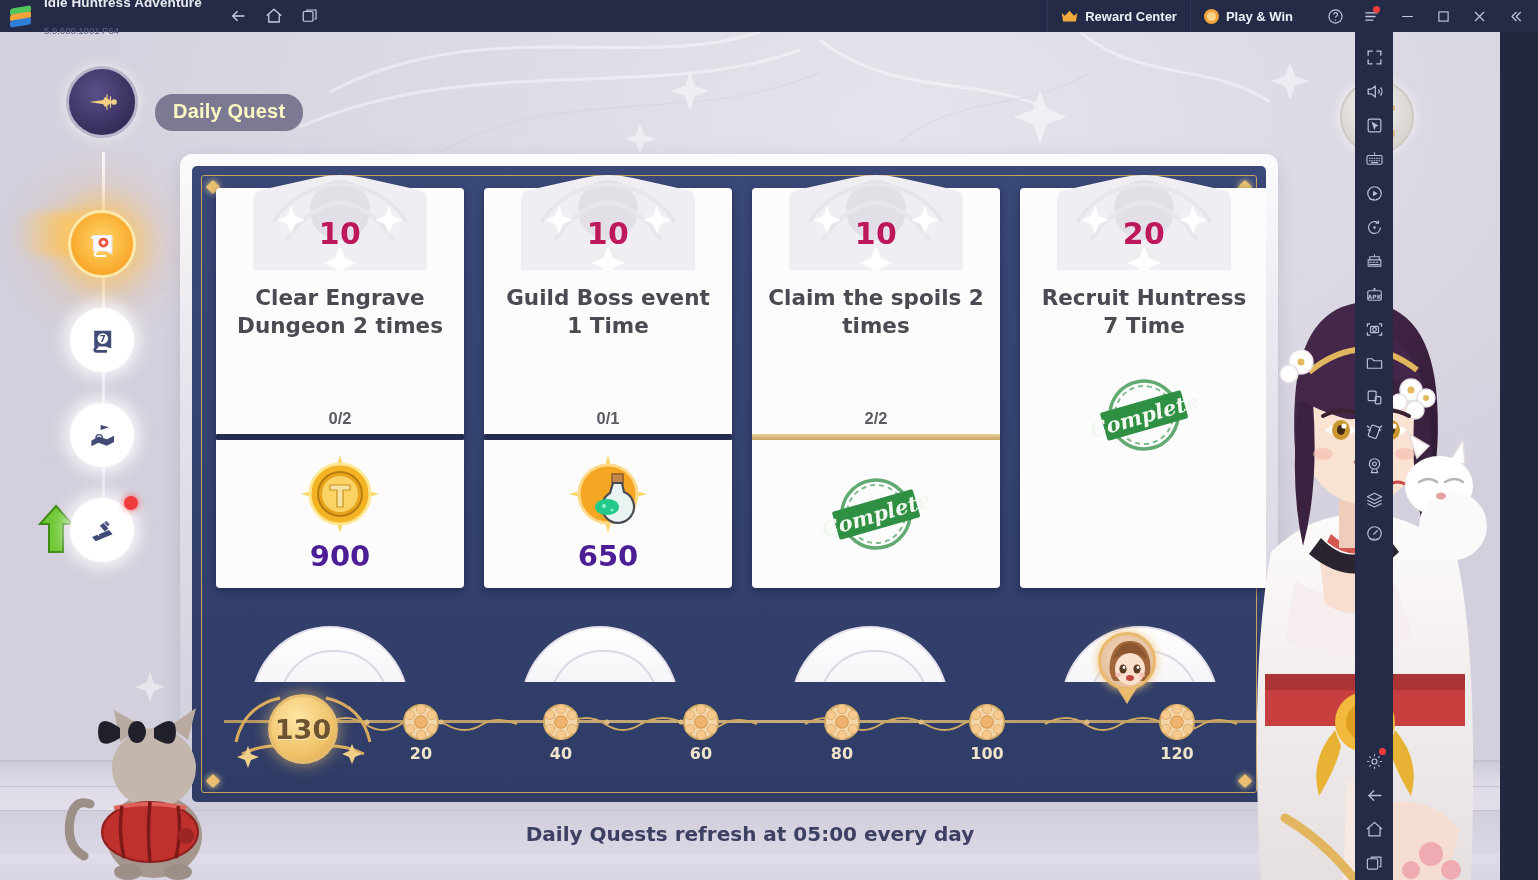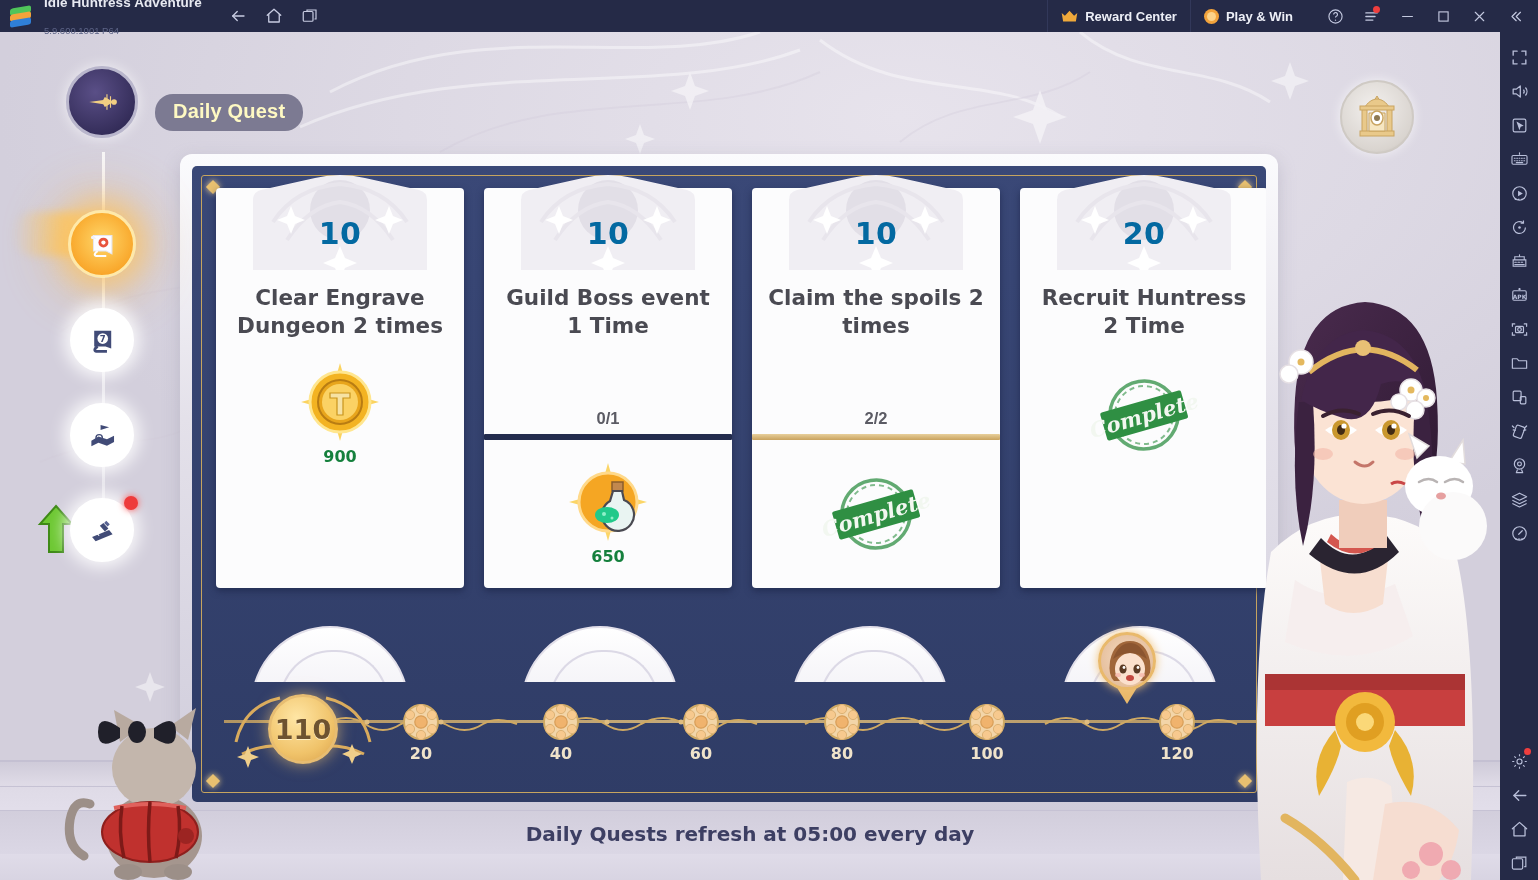--- a/index.html
+++ b/index.html
@@ -4,21 +4,21 @@
 <style>
   * { box-sizing: border-box; margin: 0; padding: 0; }
   html, body {
     width: 1538px; height: 880px;
     overflow: hidden;
     font-family: "Liberation Sans", sans-serif;
     background: #232841;
   }
 
   
-  #app { position: relative; width: 1538px; height: 880px; }
+  #app { position: relative; width: 1393px; height: 880px; }
 
   
   #titlebar {
     position: absolute; top: 0; left: 0; width: 1538px; height: 32px;
     background: #252a47; display: flex; align-items: center;
     z-index: 40;
   }
   #bs-logo { width: 26px; height: 26px; margin-left: 8px; position: relative; }
   #bs-logo .s { position:absolute; left:2px; width:21px; height:7px; border-radius:3px/2px; transform: skewY(-10deg); }
   #bs-logo .s1 { top:4px;  background:#4fc45a; }
@@ -164,40 +164,40 @@
     display:flex; flex-direction:column; align-items:center;
   }
   .card .capwrap { position:absolute; left:0; right:0; top:-22px; height:120px; overflow:hidden; pointer-events:none; }
   .card .cap {
     position:absolute; left:50%; transform:translateX(-50%); top:0;
     width:210px; height:104px;
   }
   .card .cap svg { width:210px; height:104px; }
   .card .pts {
     position:absolute; left:0; right:0; top:28px; text-align:center;
-    font-size:30px; font-weight:bold; color:#0369a1; letter-spacing:.5px;
+    font-size:30px; font-weight:bold; color:#be185d; letter-spacing:.5px;
     font-family:"DejaVu Sans", sans-serif;
   }
   .card .ttl {
     margin-top:96px; width:216px; text-align:center;
     font-size:21.5px; font-weight:bold; color:#4a4a52; line-height:1.32;
     font-family:"DejaVu Sans", sans-serif;
   }
   .card .prog { margin-top:auto; width:100%; }
   .card .pnum { text-align:center; font-size:16.5px; font-weight:bold; color:#5b5b64; margin-bottom:6px; }
   .card .bar { height:6px; width:100%; border-radius:1px; }
   .bar-inprog { background:#232c4e; }
   .bar-done  { background:linear-gradient(#e8cf9b,#c9a25e); }
   .card .rew {
     height:148px; width:100%; display:flex; flex-direction:column;
     align-items:center; justify-content:center; gap:6px;
   }
   .coin { width:78px; height:78px; position:relative; }
   .coin svg { width:78px; height:78px; }
-  .rew .amt { font-size:16px; font-weight:bold; color:#15803d; font-family:"DejaVu Sans", sans-serif; }
+  .rew .amt { font-size:29px; font-weight:bold; color:#4c1d95; font-family:"DejaVu Sans", sans-serif; }
   .stamp {
     width:120px; height:96px; position:relative;
   }
   .stamp svg { width:120px; height:96px; }
 
   
   #track { position:absolute; left:14px; top:460px; width:1072px; height:150px; }
   .chestrow { position:absolute; left:0; top:0; width:100%; height:56px; }
   .chest {
     position:absolute; width:158px; height:56px; overflow:hidden;
@@ -510,20 +510,24 @@
                   <g fill="#ffffff" opacity=".95">
                     <path d="M56 40 l4 10 10 4 -10 4 -4 10 -4-10 -10-4 10-4z"></path>
                     <path d="M154 40 l4 10 10 4 -10 4 -4 10 -4-10 -10-4 10-4z"></path>
                     <path d="M105 80 l5 12 12 5 -12 5 -5 12 -5-12 -12-5 12-5z"></path>
                   </g>
                 </svg>
               </div>
             </div>
             <div class="pts">10</div>
             <div class="ttl">Clear Engrave Dungeon 2 times</div>
+            <div class="prog">
+              <div class="pnum">0/2</div>
+              <div class="bar bar-inprog"></div>
+            </div>
             <div class="rew">
               <div class="coin">
                 <svg viewBox="0 0 78 78">
                   <g fill="#fbcf4e" opacity=".9">
                     <path d="M39 0 l5 18 -5 6 -5-6z"></path>
                       <path d="M39 78 l5-18 -5-6 -5 6z"></path>
                     <path d="M0 39 l18 5 6-5 -6-5z"></path>
                       <path d="M78 39 l-18 5 -6-5 6-5z"></path>
                   </g>
                   <circle cx="39" cy="39" r="30" fill="#f3b322"></circle>
@@ -634,21 +638,21 @@
                   </g>
                   <g fill="#ffffff" opacity=".95">
                     <path d="M56 40 l4 10 10 4 -10 4 -4 10 -4-10 -10-4 10-4z"></path>
                     <path d="M154 40 l4 10 10 4 -10 4 -4 10 -4-10 -10-4 10-4z"></path>
                     <path d="M105 80 l5 12 12 5 -12 5 -5 12 -5-12 -12-5 12-5z"></path>
                   </g>
                 </svg>
               </div>
             </div>
             <div class="pts">20</div>
-            <div class="ttl">Recruit Huntress 2 Time</div>
+            <div class="ttl">Recruit Huntress 7 Time</div>
             <div class="rew">
               <div class="stamp">
                 <svg viewBox="0 0 120 96">
                   <g transform="rotate(-9 60 48)">
                     <circle cx="60" cy="48" r="34" fill="none" stroke="#2f8f43" stroke-width="3.5" opacity=".75"></circle>
                     <circle cx="60" cy="48" r="29" fill="none" stroke="#2f8f43" stroke-width="2" opacity=".6" stroke-dasharray="5 4"></circle>
                     <rect x="18" y="34" width="84" height="29" rx="2" fill="#2f8f43" transform="rotate(-7 60 48)"></rect>
                     <text x="60" y="56" text-anchor="middle" transform="rotate(-7 60 48)" font-family="DejaVu Serif" font-size="21" font-style="italic" font-weight="bold" fill="#f2f7f0">Complete</text>
                   </g>
                 </svg>
@@ -720,21 +724,21 @@
                 <path d="M142 58 q-8 -36 -44 -44"></path>
                 <path d="M14 70 q20 -10 44 -8"></path>
                 <path d="M136 70 q-20 -10 -44 -8"></path>
               </g>
               <g fill="#f0cf8a">
                 <path d="M20 62 l3 8 8 3 -8 3 -3 8 -3-8 -8-3 8-3z"></path>
                 <path d="M124 60 l3 7 7 3 -7 3 -3 7 -3-7 -7-3 7-3z"></path>
               </g>
             </svg>
             <div class="medcircle">
-              <span class="medtxt">110</span>
+              <span class="medtxt">130</span>
             </div>
           </div>
 
           <div class="node" style="left:215px">
             <svg class="flower" viewBox="0 0 44 44">
               <circle cx="22" cy="22" r="17" fill="#f3d5a8" stroke="#cfa963" stroke-width="2"></circle>
               <g fill="#f7c98e" stroke="#dcb274" stroke-width="1">
                 <circle cx="22" cy="9" r="4.6"></circle>
                   <circle cx="33" cy="15" r="4.6"></circle>
                   <circle cx="33" cy="29" r="4.6"></circle>

